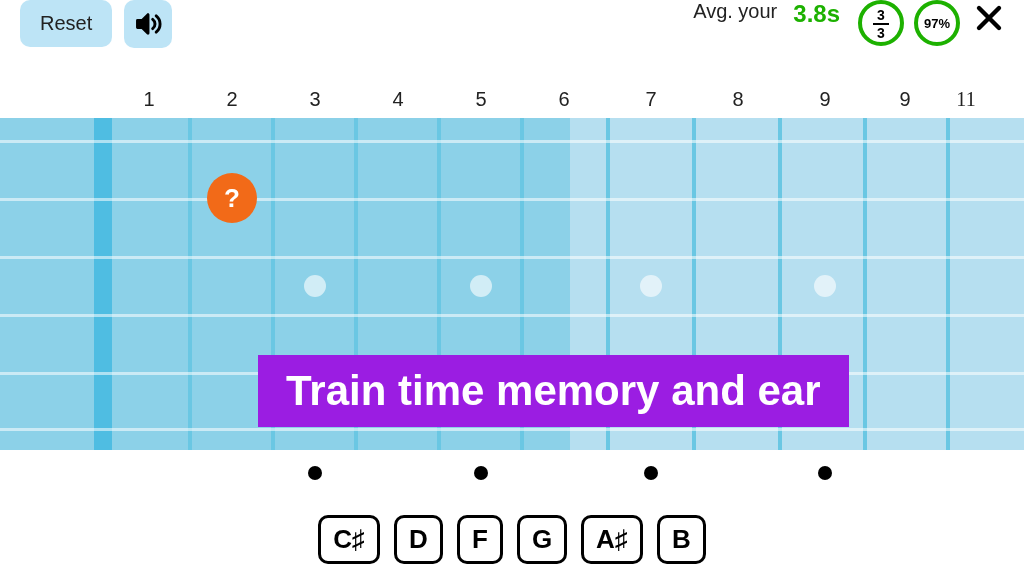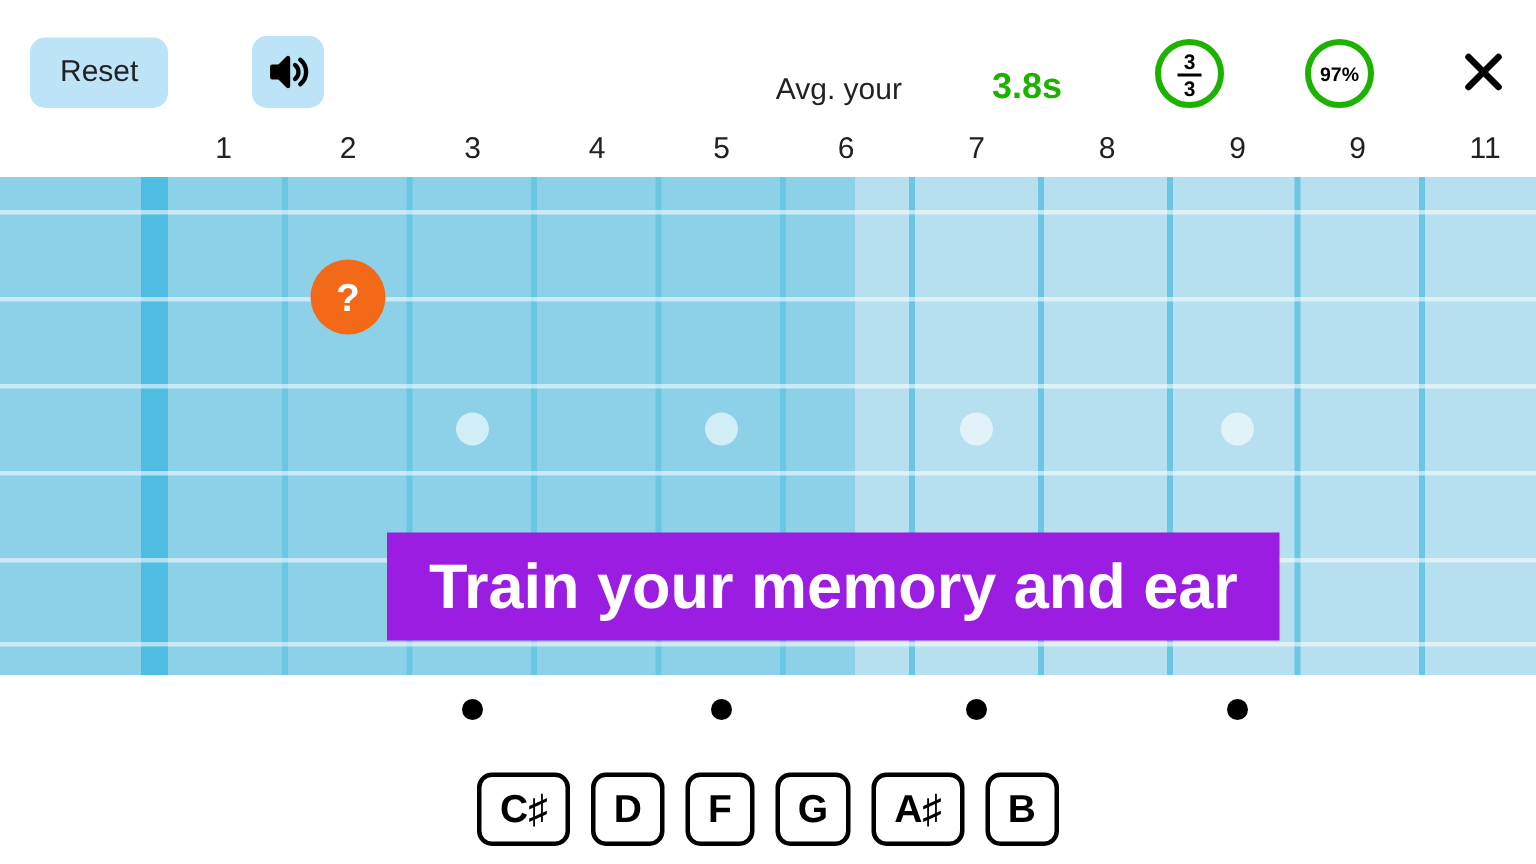--- a/index.html
+++ b/index.html
@@ -9,23 +9,22 @@
   font-family: -apple-system, BlinkMacSystemFont, "Segoe UI", Arial, sans-serif;
   background: #fff;
   position: relative;
   overflow: hidden;
 }
 .topbar {
   position: absolute;
   top: 0; left: 0; right: 0;
   height: 72px;
   display: flex;
-  align-items: flex-end;
+  align-items: flex-start;
   padding: 0 20px;
-  gap: 44px;
 }
 .reset-btn {
   background: #BDE4F6;
   border: none;
   border-radius: 10px;
   padding: 12px 20px;
   font-size: 20px;
   font-weight: 500;
   color: #222;
   cursor: pointer;
@@ -224,21 +223,21 @@
     <div class="fret-num" style="left: 149px;">1</div>
     <div class="fret-num" style="left: 232px;">2</div>
     <div class="fret-num" style="left: 315px;">3</div>
     <div class="fret-num" style="left: 398px;">4</div>
     <div class="fret-num" style="left: 481px;">5</div>
     <div class="fret-num" style="left: 564px;">6</div>
     <div class="fret-num" style="left: 651px;">7</div>
     <div class="fret-num" style="left: 738px;">8</div>
     <div class="fret-num" style="left: 825px;">9</div>
     <div class="fret-num" style="left: 905px;">9</div>
-    <div class="fret-num" style="left: 990px;">11</div>
+    <div class="fret-num" style="left: 966px; font-family: Liberation Serif, serif;">11</div>
   </div>
 
 <div class="fretboard">
   <div class="fb-bg-left"></div>
   <div class="fb-bg-right"></div>
   <div class="nut"></div>
 <div class="fret-line" style="left: 188px;"></div>
     <div class="fret-line" style="left: 271px;"></div>
     <div class="fret-line" style="left: 354px;"></div>
     <div class="fret-line" style="left: 437px;"></div>
@@ -254,21 +253,21 @@
     <div class="string" style="top: 196px;"></div>
     <div class="string" style="top: 254px;"></div>
     <div class="string" style="top: 310px;"></div>
     <div class="inlay" style="left: 315px; top: 168px;"></div>
     <div class="inlay" style="left: 481px; top: 168px;"></div>
     <div class="inlay" style="left: 651px; top: 168px;"></div>
     <div class="inlay" style="left: 825px; top: 168px;"></div>
     <div class="question" style="left: 232px; top: 80px;">?</div>
   </div>
 
-<div class="banner">Train your memory and ear</div>
+<div class="banner">Train time memory and ear</div>
 
 <div class="note-buttons">
     <button class="note-btn">C♯</button>
     <button class="note-btn">D</button>
     <button class="note-btn">F</button>
     <button class="note-btn">G</button>
     <button class="note-btn">A♯</button>
     <button class="note-btn">B</button>
   </div>
 

